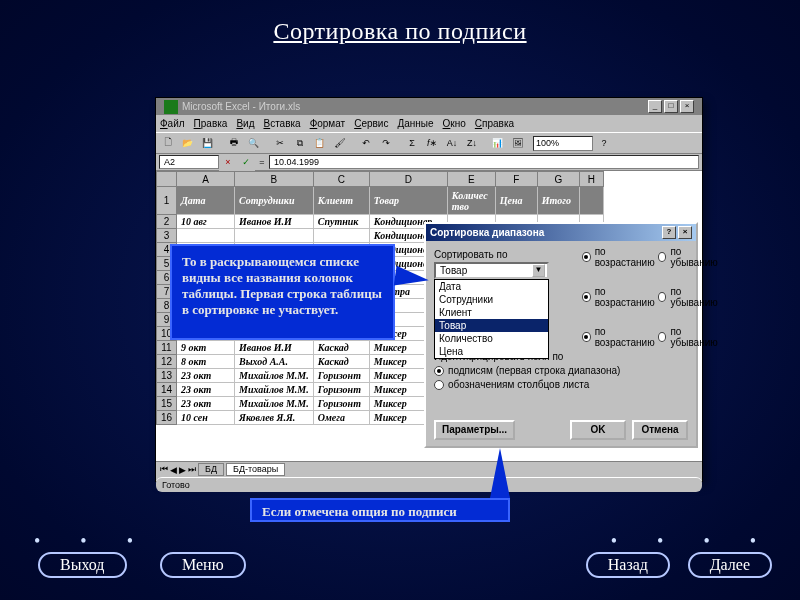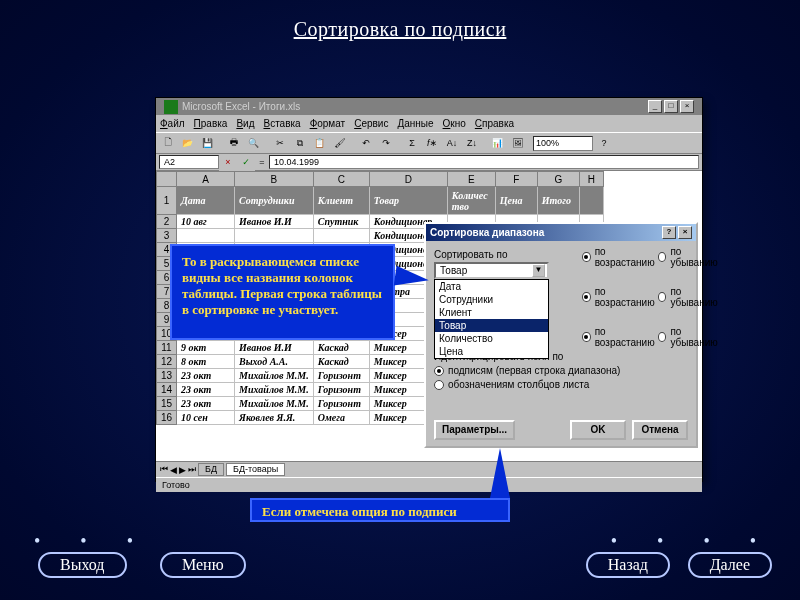--- a/index.html
+++ b/index.html
@@ -1,21 +1,21 @@
 <!DOCTYPE html>
 <html><head>
 <meta charset="utf-8">
 <style>
   * { box-sizing: border-box; margin: 0; padding: 0; }
   body {
     width: 800px; height: 600px; overflow: hidden;
     background: radial-gradient(ellipse 900px 700px at 400px 300px, #0a1a5a 0%, #000830 50%, #000016 100%);
     font-family: "Times New Roman", serif; color: #fff; position: relative;
   }
-  .slide-title { text-align: center; font-size: 20px; margin-top: 18px; text-decoration: underline; font-family: "Times New Roman", serif; letter-spacing: 0.5px; }
+  .slide-title { text-align: center; font-size: 24px; margin-top: 18px; text-decoration: underline; font-family: "Times New Roman", serif; letter-spacing: 0.5px; }
   .excel-window {
     position: absolute; left: 155px; top: 97px; width: 548px; height: 385px;
     background: #c0c0c0; border: 1px solid #000; font-family: Tahoma, Arial, sans-serif; font-size: 10px; color: #000;
     box-shadow: 4px 4px 8px rgba(0,0,0,0.4);
   }
   .titlebar { height: 17px; background: linear-gradient(#808080,#808080); display: flex; align-items: center; padding: 0 8px; color: #d0d0d0; }
   .titlebar .app-icon { width: 14px; height: 14px; background: #1a7a1a; margin-right: 4px; display: inline-block; }
   .titlebar .title-text { flex: 1; font-size: 10px; }
   .win-btns { display: flex; gap: 2px; }
   .win-btn { width: 14px; height: 13px; background: #c0c0c0; border: 1px solid #fff; border-right-color:#404040; border-bottom-color:#404040; font-size: 8px; line-height: 10px; text-align: center; color:#000; }
@@ -33,21 +33,21 @@
   .sheet-area { position:relative; background:#fff; height: 290px; overflow:hidden; }
   table.sheet { border-collapse: collapse; font-family: "Times New Roman", serif; }
   .colhead td { background:#c0c0c0; border:1px solid #808080; text-align:center; font: 10px Arial; height:15px; }
   .rownum { background:#c0c0c0; border:1px solid #808080; text-align:center; font:10px Arial; width:20px; }
   .hdr-row td.cell { background:#808080; color:#fff; font: italic bold 10px "Times New Roman"; text-align:left; padding:2px 4px; height:28px; }
   td.cell { border:1px solid #c0c0c0; font: italic bold 10px "Times New Roman"; padding:1px 4px; height:14px; background:#fff; color:#000; white-space:nowrap; }
 
   .tabs-row { height:16px; background:#c0c0c0; border-top:1px solid #808080; display:flex; align-items:center; font-size:9px; padding-left:4px; gap:2px; }
   .sheet-tab { background:#fff; border:1px solid #808080; padding:0 6px; height:13px; line-height:11px; }
   .sheet-tab.inactive { background:#c0c0c0; }
-  .status-row { height:15px; background:#c0c0c0; border-top:1px solid #fff; font-size:9px; padding-left:6px; line-height:14px; }
+  .status-row { height:15px; background:#c0c0c0; border-top:1px solid #fff; font-size:9px; padding-left:6px; line-height:14px;border-radius:6px; }
 
   
   .sort-dialog {
     position:absolute; left:268px; top:124px; width:274px; height:226px;
     background:#c0c0c0; border:2px outset #fff; font-family: Tahoma, sans-serif; font-size: 10px; color:#000;
   }
   .sort-dialog .dlg-title { height:17px; background:linear-gradient(to right,#0a246a,#a6caf0); color:#fff; font-weight:bold; display:flex; align-items:center; padding:0 4px; justify-content:space-between; }
   .dlg-body { padding: 6px 8px; }
   .group-label { font-size:10px; margin-top:2px; }
   .combo-wrap { position:relative; display:inline-block; }
@@ -60,21 +60,21 @@
   .radio-row { display:flex; align-items:center; gap:4px; font-size:10px; }
   .radio { width:10px; height:10px; border-radius:50%; border:1px solid #404040; background:#fff; display:inline-flex; align-items:center; justify-content:center;}
   .radio.checked::after { content:""; width:4px;height:4px;background:#000;border-radius:50%; }
   .dlg-btns { position:absolute; bottom:6px; right:8px; display:flex; gap:6px; }
   .dlg-btn { min-width:56px; height:20px; background:#c0c0c0; border:2px outset #fff; font-size:10px; text-align:center; line-height:16px; padding:0 6px;font-weight:bold;}
   .dlg-btn.left { position:absolute; left:8px; bottom:6px; }
   .identity-group { margin-top:72px; }
   .identity-group .radio-row { margin-top:3px; }
 
   
-  .callout { position:absolute; background:#032bd4; color:#fde047; border:2px solid #3a64ff; font: bold 13px "Times New Roman"; padding:8px 10px; line-height:16px; }
+  .callout { position:absolute; background:#032bd4; color:#e5e5e5; border:2px solid #3a64ff; font: bold 13px "Times New Roman"; padding:8px 10px; line-height:16px; }
   .callout1 { left:170px; top:244px; width:225px; height:96px; }
   .callout2 { left:250px; top:498px; width:260px; height:24px; padding:4px 10px; }
   .callout-arrow1 { position:absolute; left:395px; top:268px; width:0;height:0; border-top:10px solid transparent; border-bottom:10px solid transparent; border-left:34px solid #032bd4; transform: rotate(8deg);}
   .callout-arrow2 { position:absolute; left:490px; top:448px; width:0;height:0; border-left:10px solid transparent; border-right:10px solid transparent; border-bottom:50px solid #032bd4; }
 
   
   .nav-bar { position:absolute; left:0; right:0; bottom:12px; height:36px; }
   .pill { position:absolute; border:2px solid #b6c8ff; border-radius:18px; height:26px; padding:0 20px; color:#fff; font: 16px "Times New Roman"; line-height:22px; text-align:center; background:transparent; }
   .dots { position:absolute; color:#cfe0ff; font-size:18px; display:flex; gap:40px; }
   .dots.left { left:34px; bottom:48px;}

